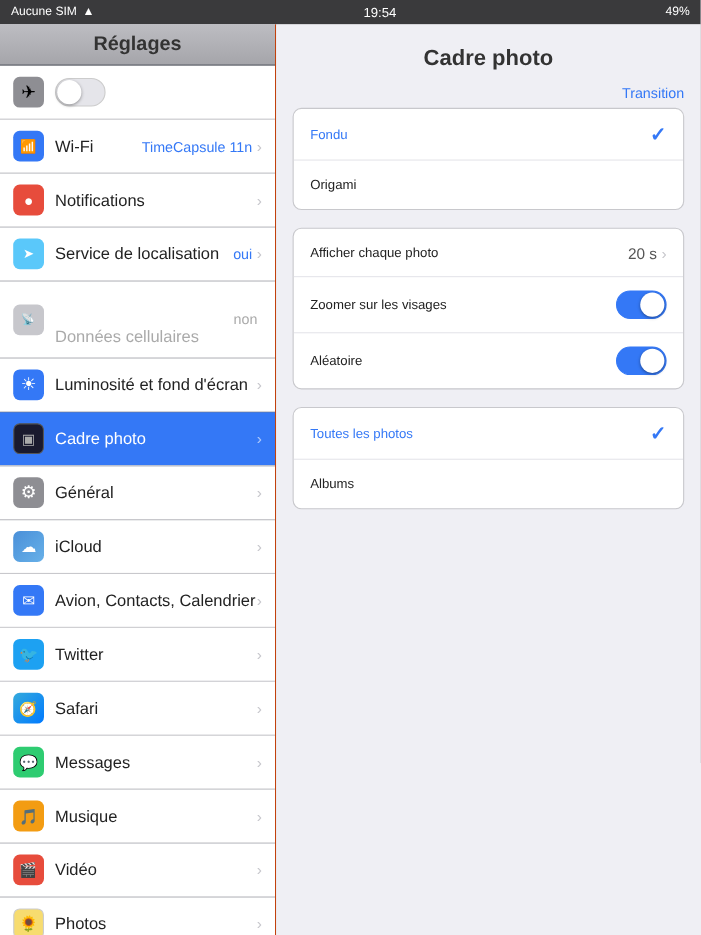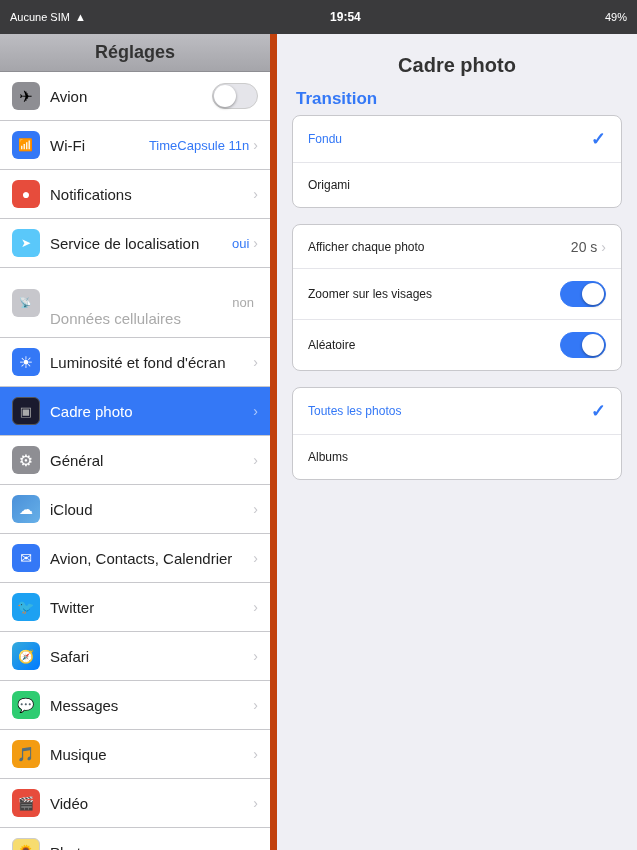--- a/index.html
+++ b/index.html
@@ -14,41 +14,41 @@
     }
 
     
     .status-bar {
       background: #3a3a3c;
       color: white;
       display: flex;
       align-items: center;
       justify-content: space-between;
       padding: 0 10px;
-      height: 34px;
+      height: 22px;
       font-size: 11px;
       font-weight: 500;
       flex-shrink: 0;
     }
     .status-left { display: flex; align-items: center; gap: 5px; }
-    .status-center { font-weight: 700; font-size: 12px; }
+    .status-center { font-weight: 400; font-size: 12px; }
     .status-right { display: flex; align-items: center; gap: 5px; }
 
     
     .main-layout {
       display: flex;
       flex: 1;
       overflow: hidden;
     }
 
     
     .sidebar {
-      width: 277px;
+      width: 251px;
       background: #0f172a;
-      border-right: 7px solid #c2410c;
+      border-right: 1px solid #c2410c;
       overflow-y: auto;
       flex-shrink: 0;
     }
     .sidebar-header {
       background: linear-gradient(to bottom, #bdbdc2, #a5a5aa);
       text-align: center;
       padding: 8px 0;
       font-size: 18px;
       font-weight: bold;
       color: #333;
@@ -154,25 +154,26 @@
       padding-bottom: 12px;
     }
     .detail-description {
       text-align: center;
       font-size: 13px;
       color: #555;
       line-height: 1.4;
       margin-bottom: 18px;
     }
     .section-label {
-      font-size: 17px;
-      font-weight: 700;
+      font-size: 13px;
+      font-weight: 400;
       color: #3478f6;
       margin-bottom: 6px;
       padding-left: 4px;
+      text-align: right;
     }
     .card {
       background: white;
       border-radius: 8px;
       overflow: hidden;
       margin-bottom: 16px;
       border: 1px solid #c8c8cc;
     }
     .card-row {
       display: flex;
@@ -230,21 +231,20 @@
 
 <div class="main-layout">
 
   <div class="sidebar">
     <div class="sidebar-header">
       <span>Réglages</span>
     </div>
 
     <div class="sidebar-item">
       <div class="item-icon icon-gray">✈</div>
-      <span class="item-label">Avion</span>
       <div class="toggle">
         <div class="knob"></div>
       </div>
     </div>
 
     <div class="sidebar-item">
       <div class="item-icon icon-blue" style="font-size:12px;">📶</div>
       <span class="item-label">Wi-Fi</span>
       <span class="item-value">TimeCapsule 11n</span>
       <span class="item-chevron">›</span>

